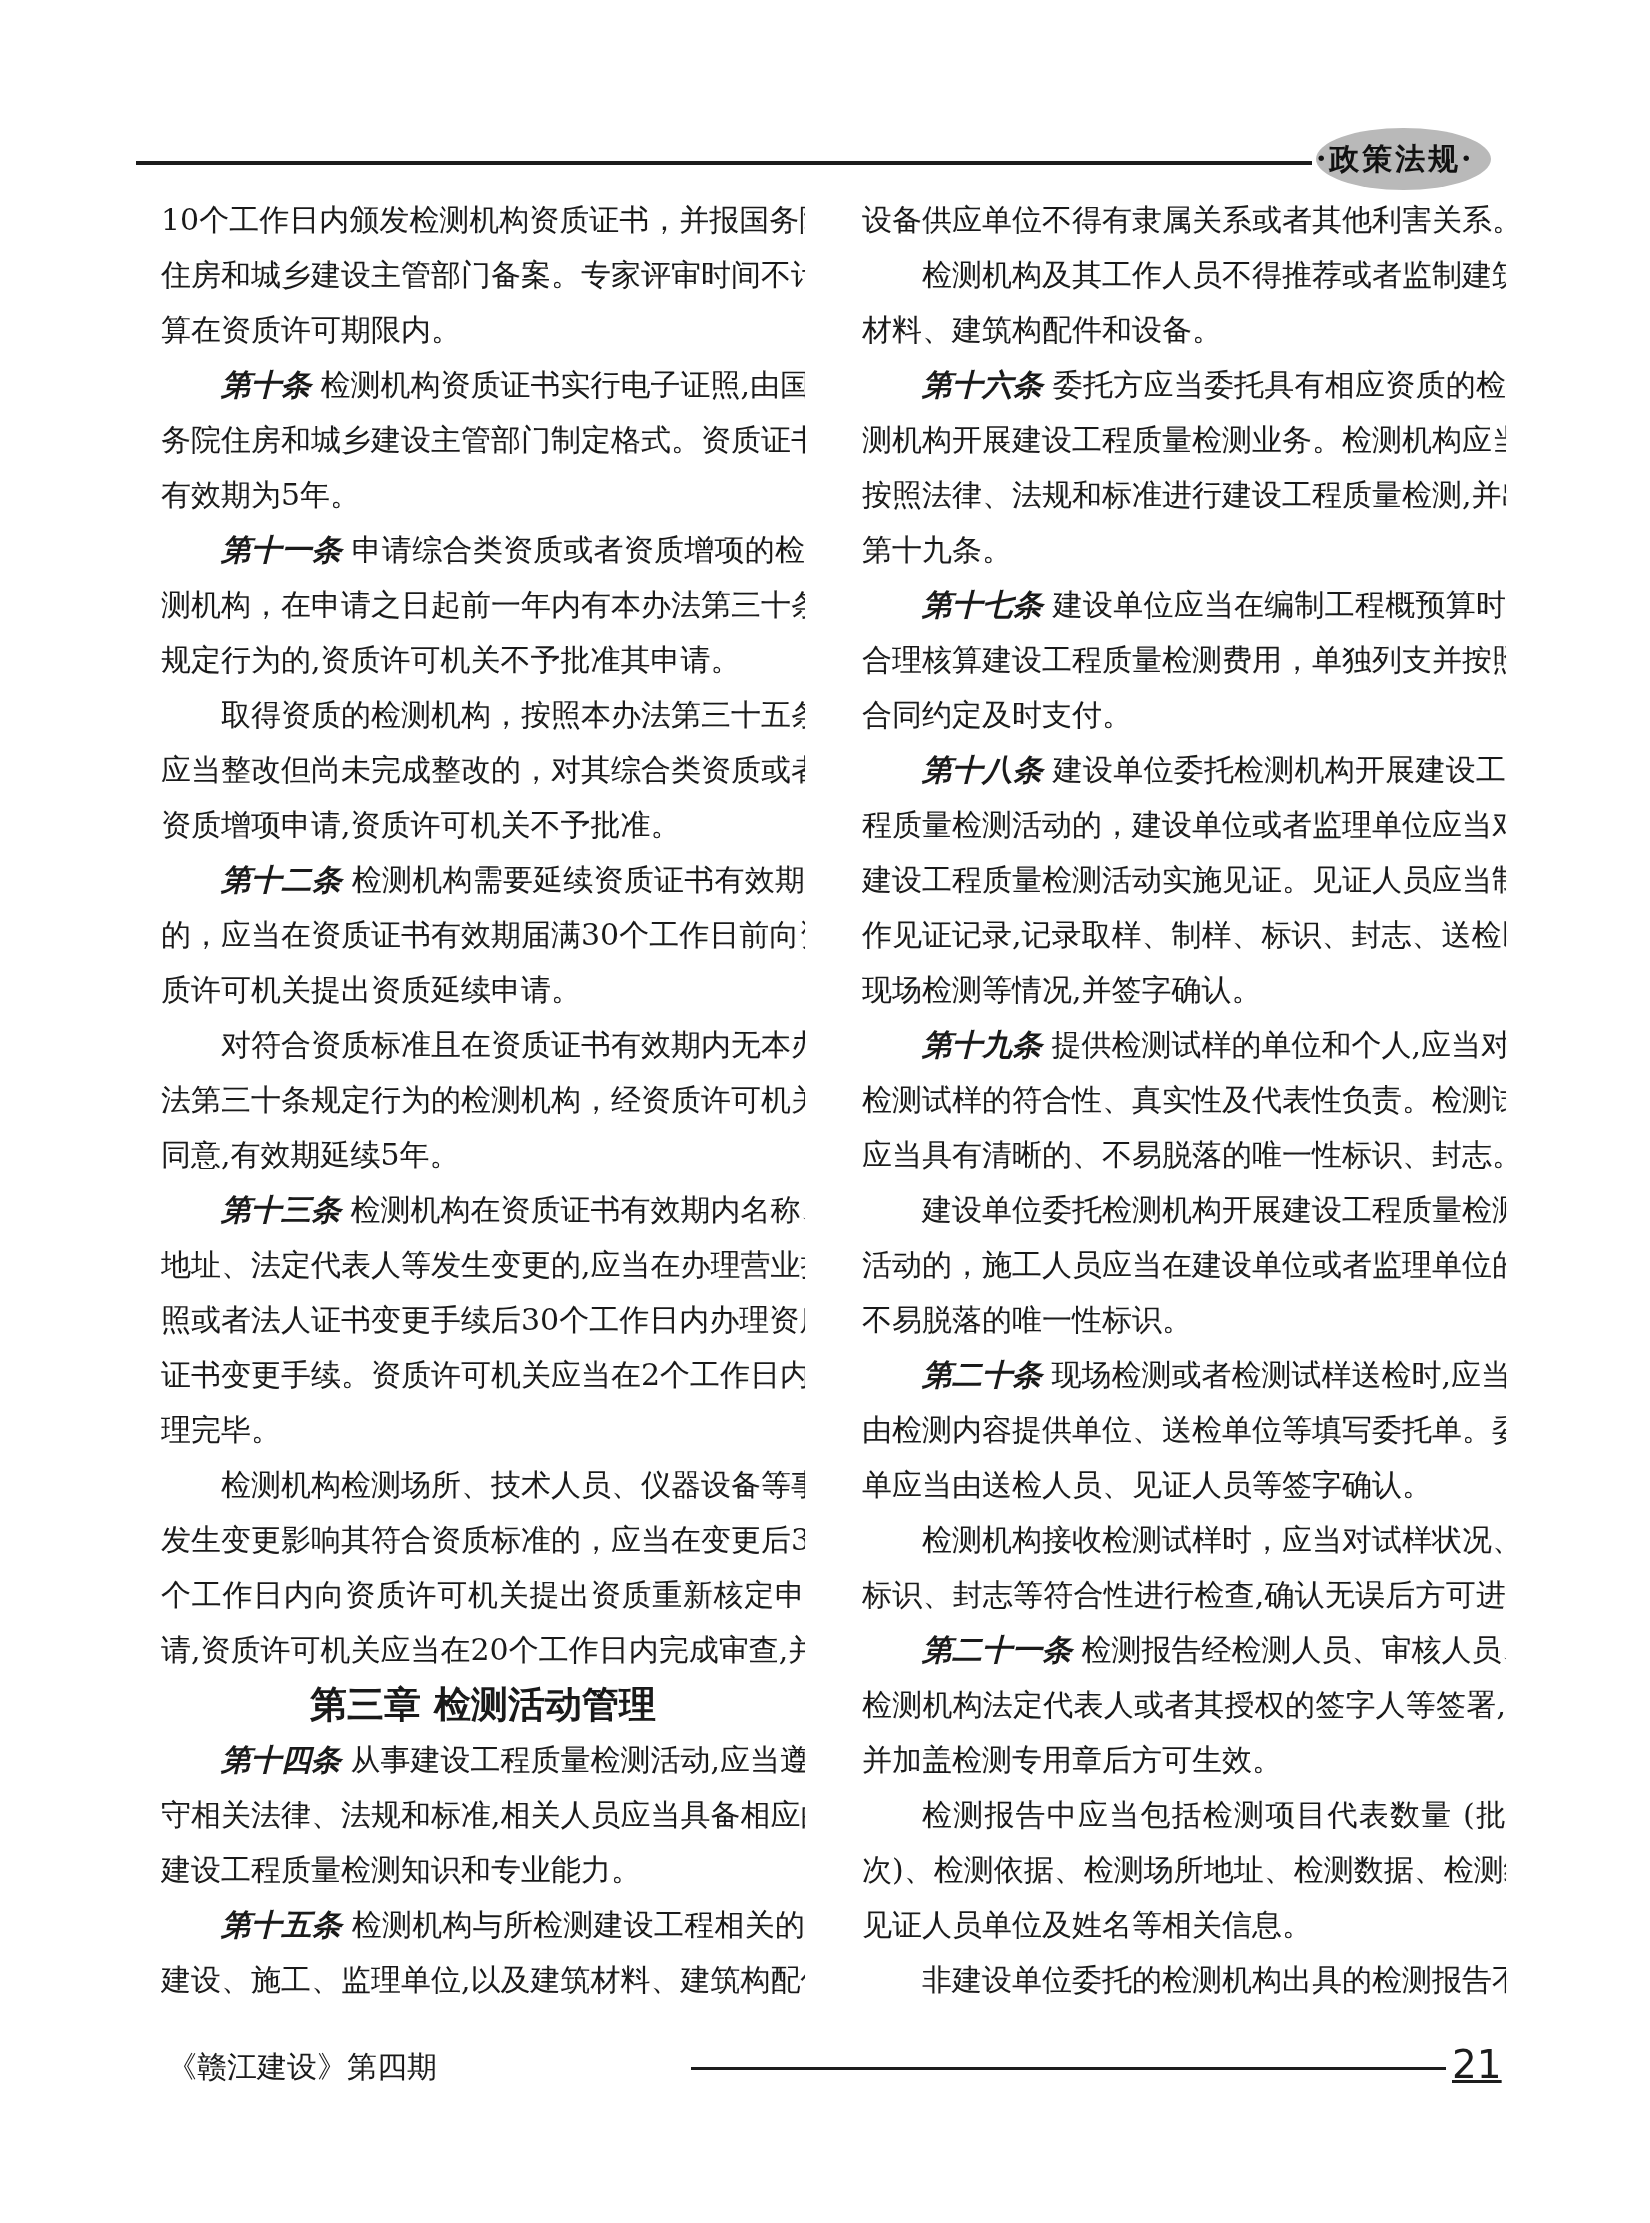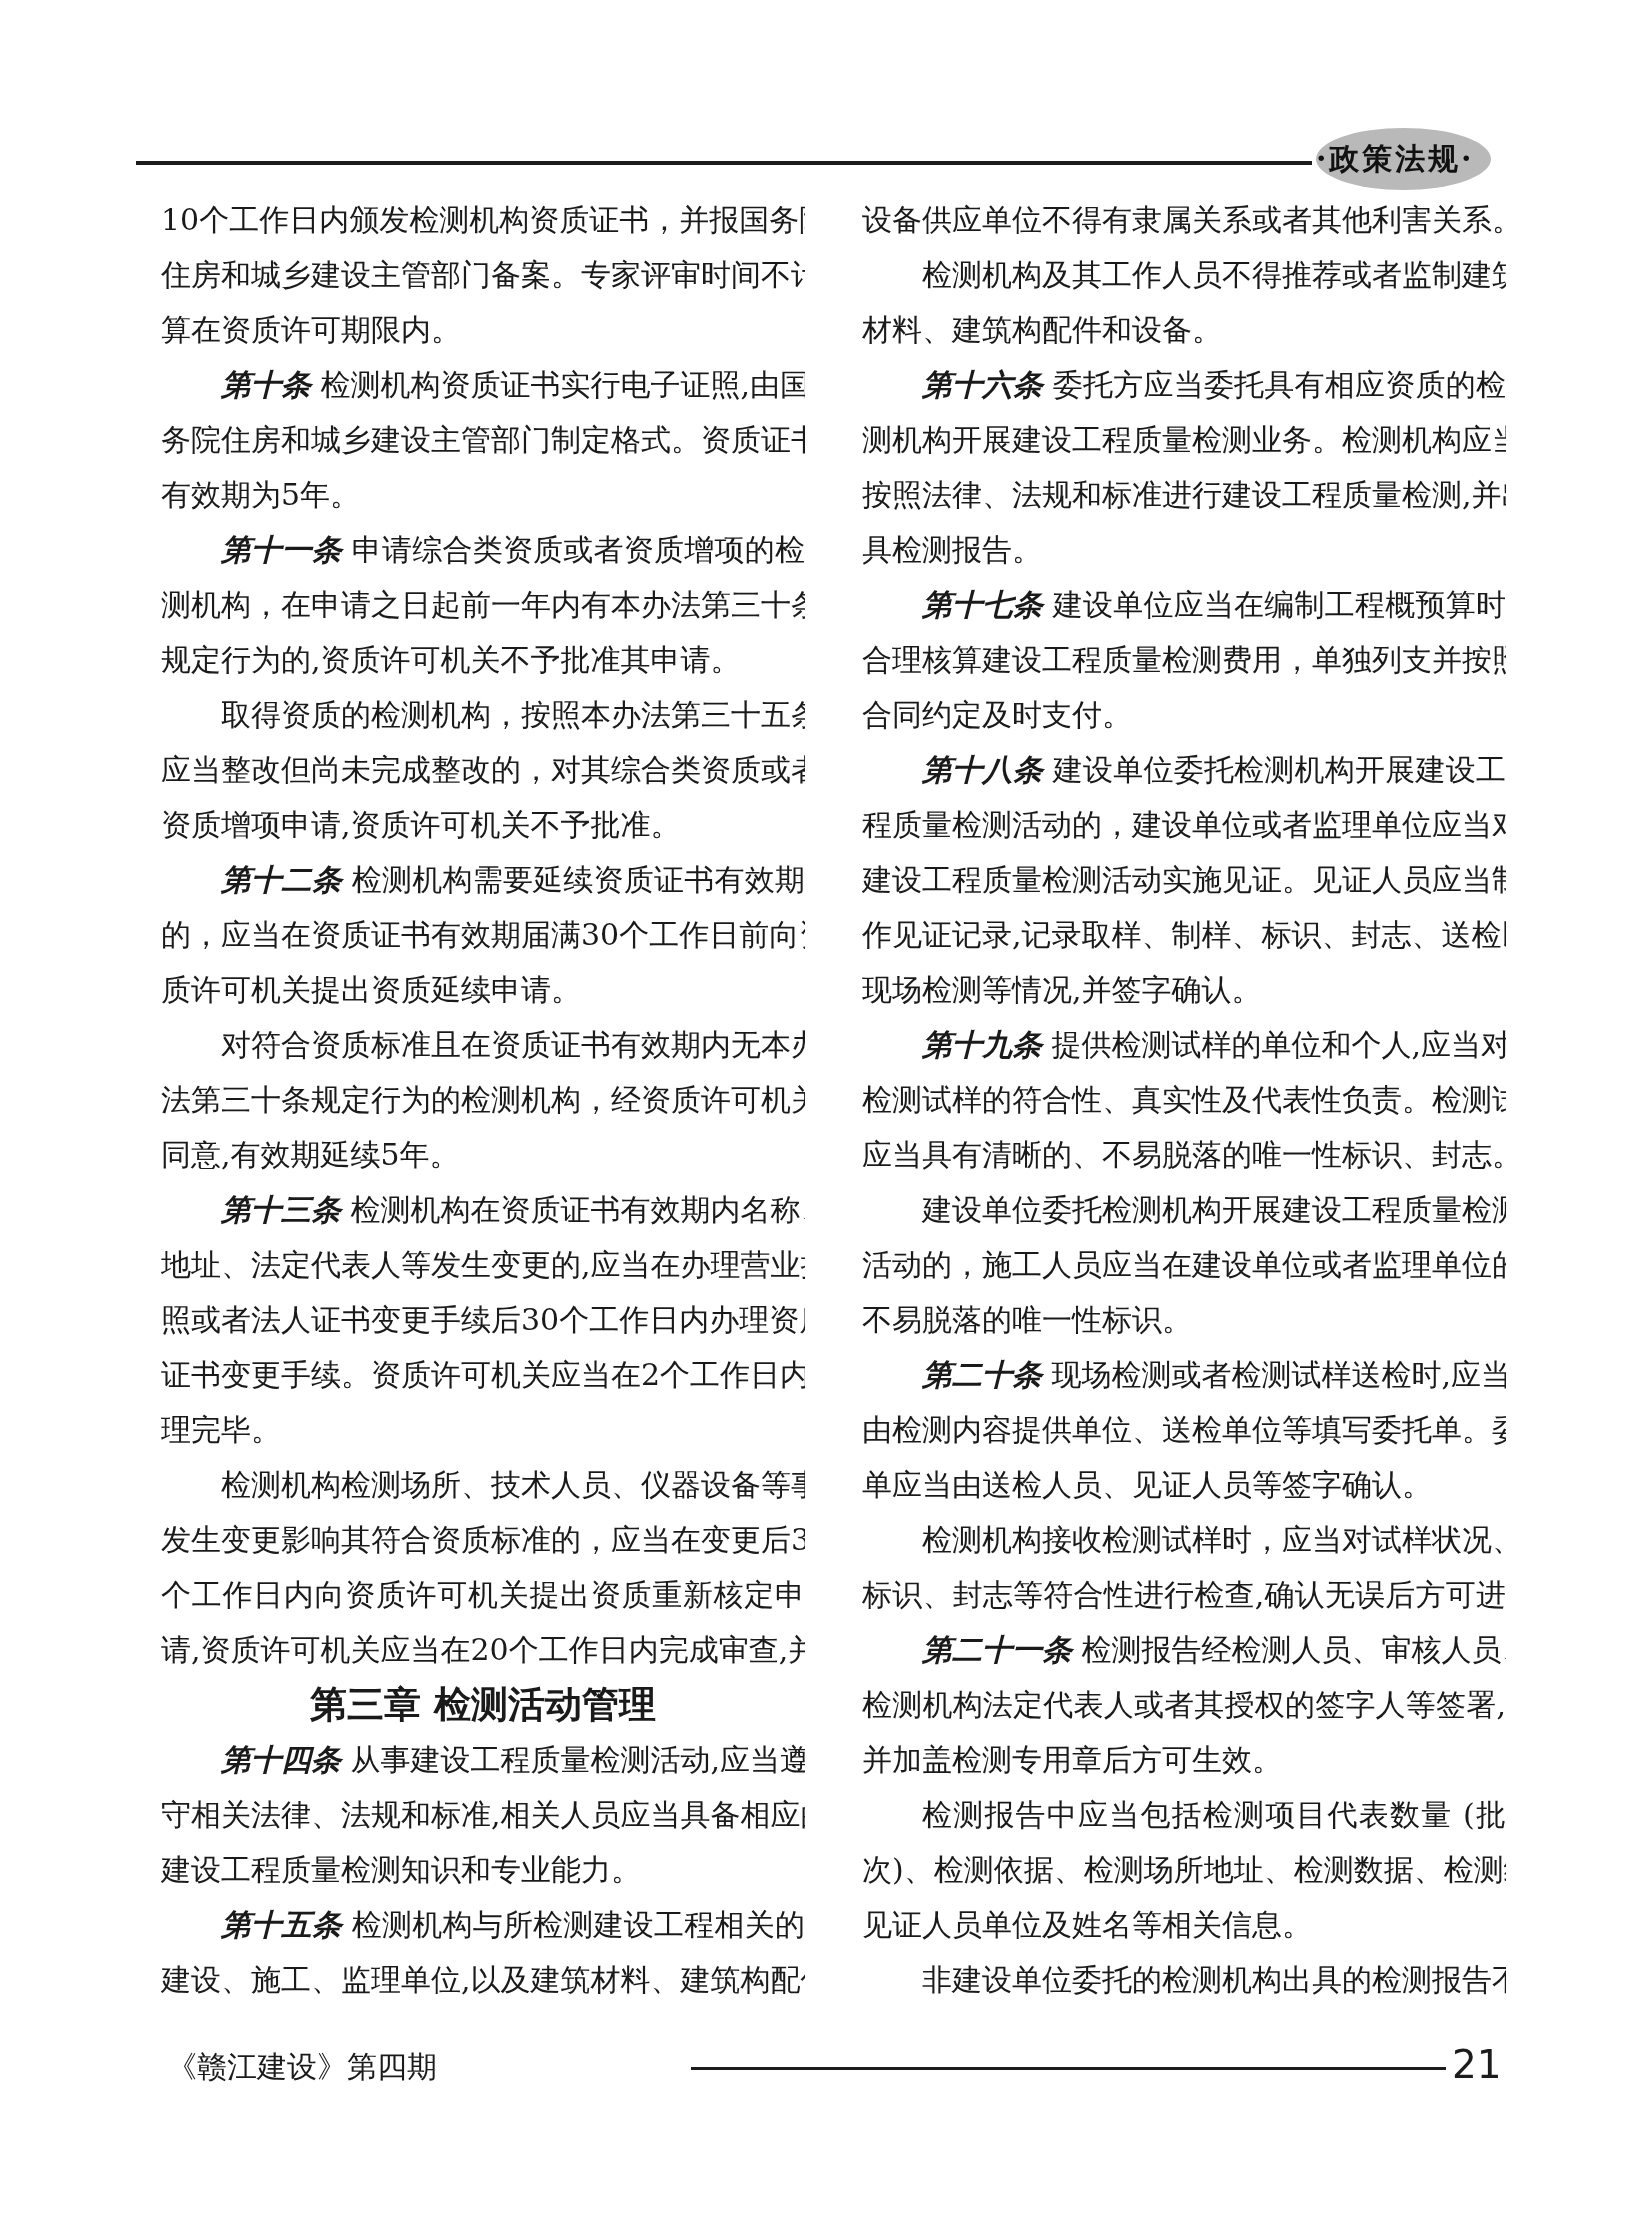--- a/index.html
+++ b/index.html
@@ -50,20 +50,21 @@
   }
   .footer-rule {
     position: absolute; left: 691px; top: 2067px;
     width: 755px; height: 2.9px; background: #1c1c1c;
   }
   .page-number {
     position: absolute; left: 1452px; top: 2042px;
     font-size: 39px;
     font-family: "DejaVu Sans", "Liberation Sans", sans-serif;
     color: #1c1c1c;
+    text-decoration: underline;
   }
 </style>
 </head>
 <body style="color: rgb(26, 26, 26);">
 
 <div class="header-rule" style="background: rgb(28, 28, 28);"></div>
 
 <div class="badge" style="background: rgb(185, 185, 185);">
   <span>·政策法规·</span>
 </div>
@@ -103,21 +104,21 @@
     <div class="line indent"><b>第十五条</b> 检测机构与所检测建设工程相关的</div>
     <div class="line">建设、施工、监理单位,以及建筑材料、建筑构配件和</div>
   </div>
 <div class="col col-right">
     <div class="line nojust">设备供应单位不得有隶属关系或者其他利害关系。</div>
     <div class="line indent">检测机构及其工作人员不得推荐或者监制建筑</div>
     <div class="line nojust">材料、建筑构配件和设备。</div>
     <div class="line indent"><b>第十六条</b> 委托方应当委托具有相应资质的检</div>
     <div class="line">测机构开展建设工程质量检测业务。检测机构应当</div>
     <div class="line">按照法律、法规和标准进行建设工程质量检测,并出</div>
-    <div class="line nojust">具检测报告。</div>
+    <div class="line nojust">第十九条。</div>
     <div class="line indent"><b>第十七条</b> 建设单位应当在编制工程概预算时</div>
     <div class="line">合理核算建设工程质量检测费用，单独列支并按照</div>
     <div class="line nojust">合同约定及时支付。</div>
     <div class="line indent"><b>第十八条</b> 建设单位委托检测机构开展建设工</div>
     <div class="line">程质量检测活动的，建设单位或者监理单位应当对</div>
     <div class="line">建设工程质量检测活动实施见证。见证人员应当制</div>
     <div class="line">作见证记录,记录取样、制样、标识、封志、送检以及</div>
     <div class="line nojust">现场检测等情况,并签字确认。</div>
     <div class="line indent"><b>第十九条</b> 提供检测试样的单位和个人,应当对</div>
     <div class="line">检测试样的符合性、真实性及代表性负责。检测试样</div>

